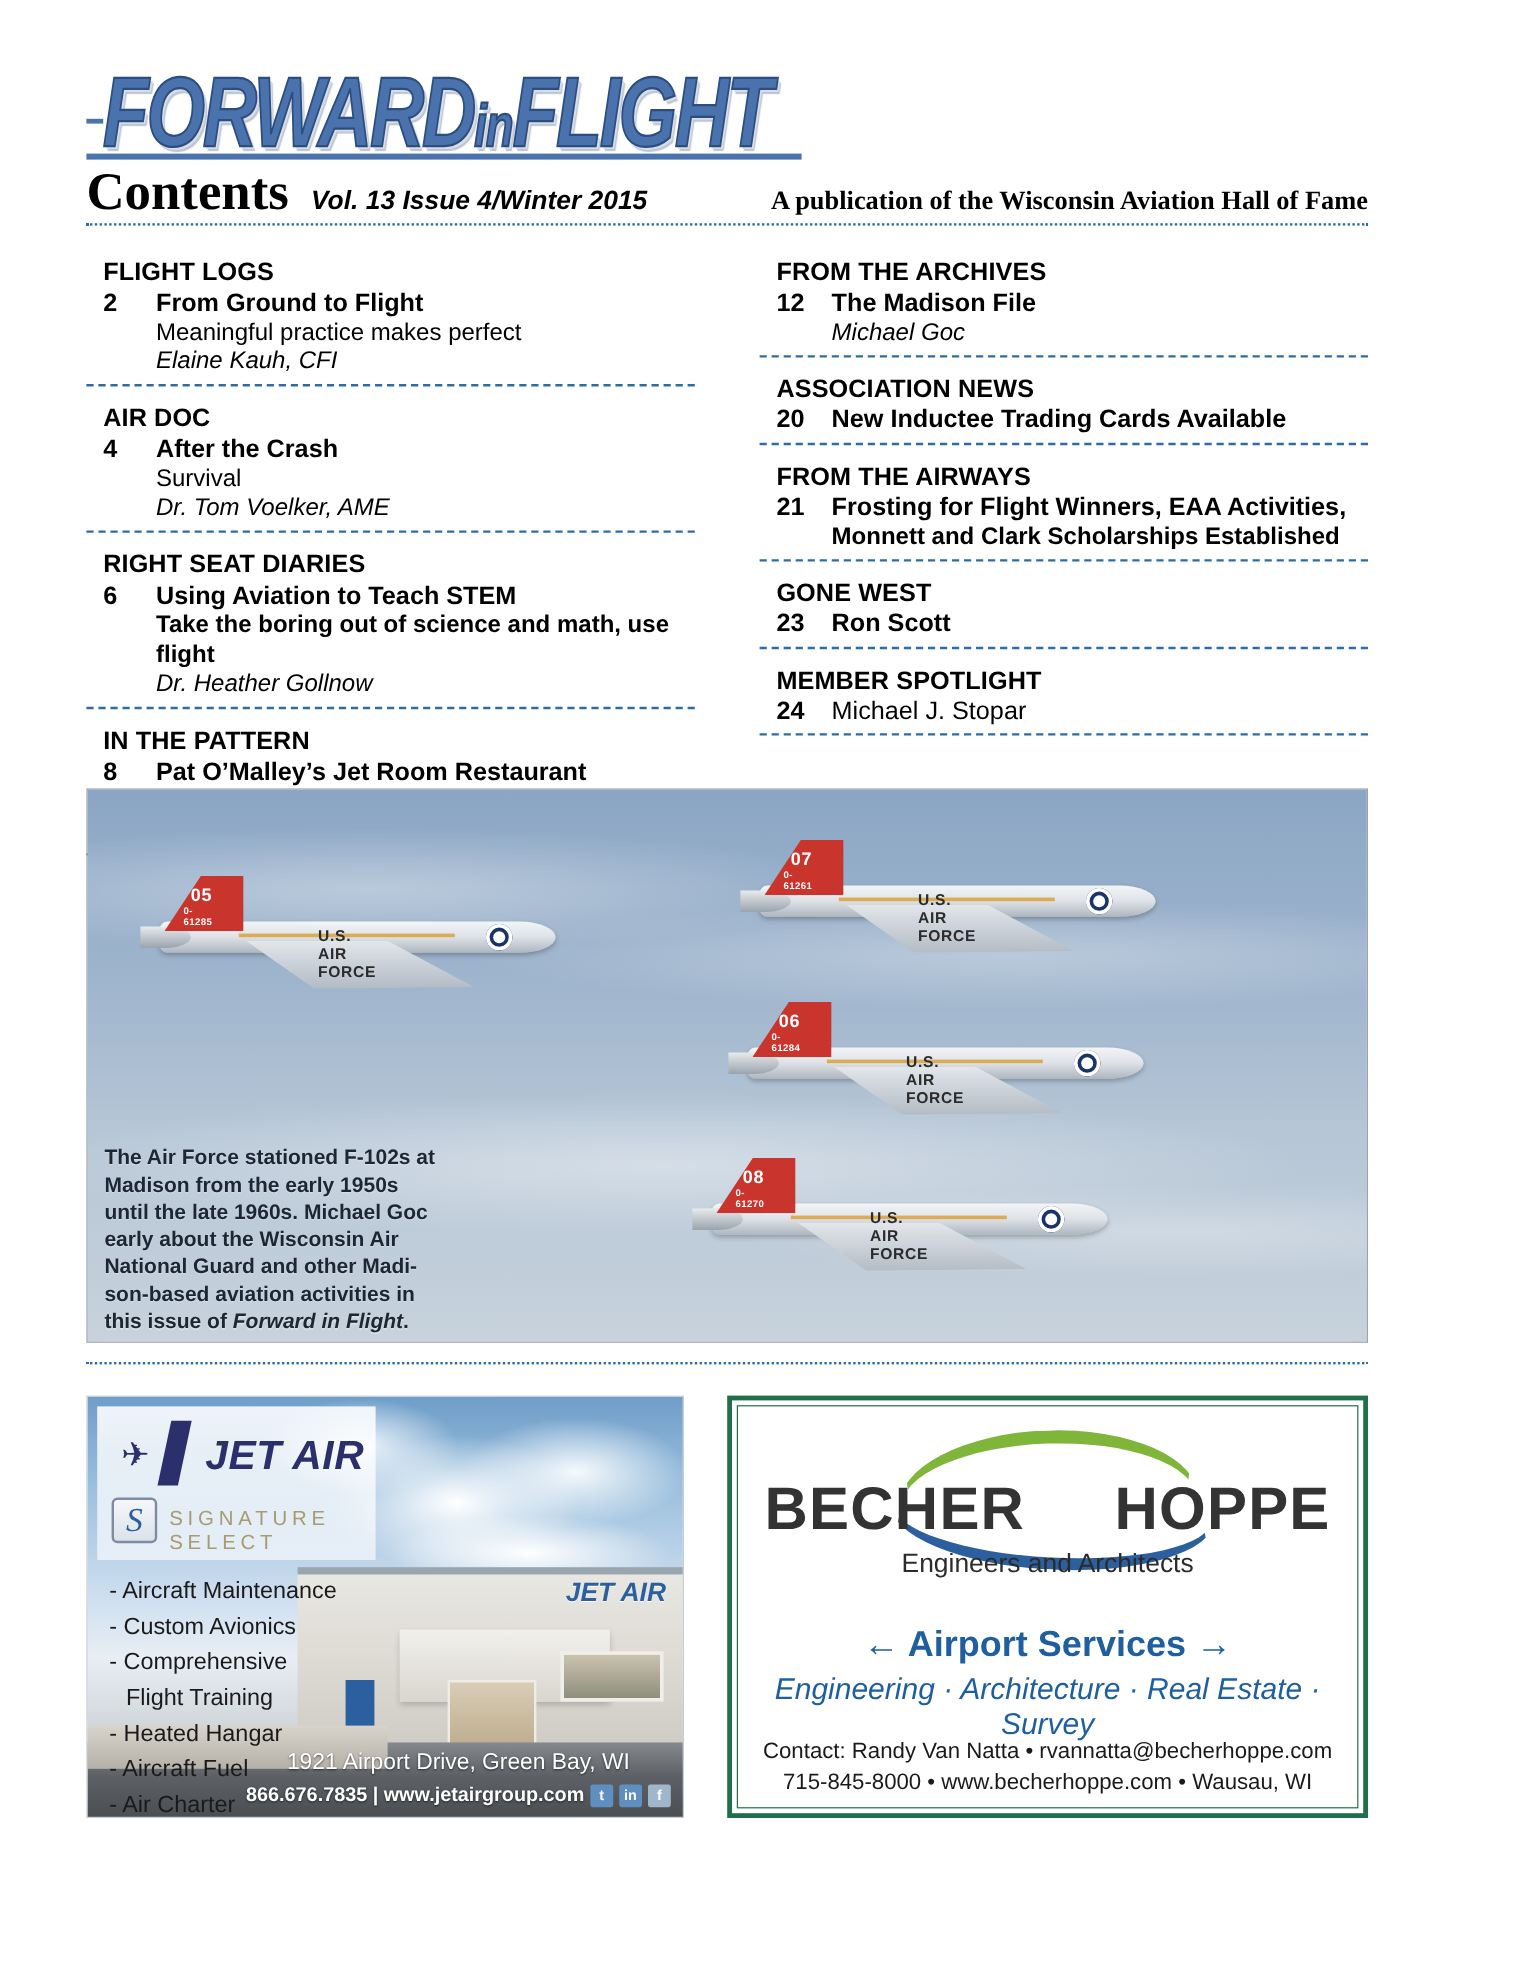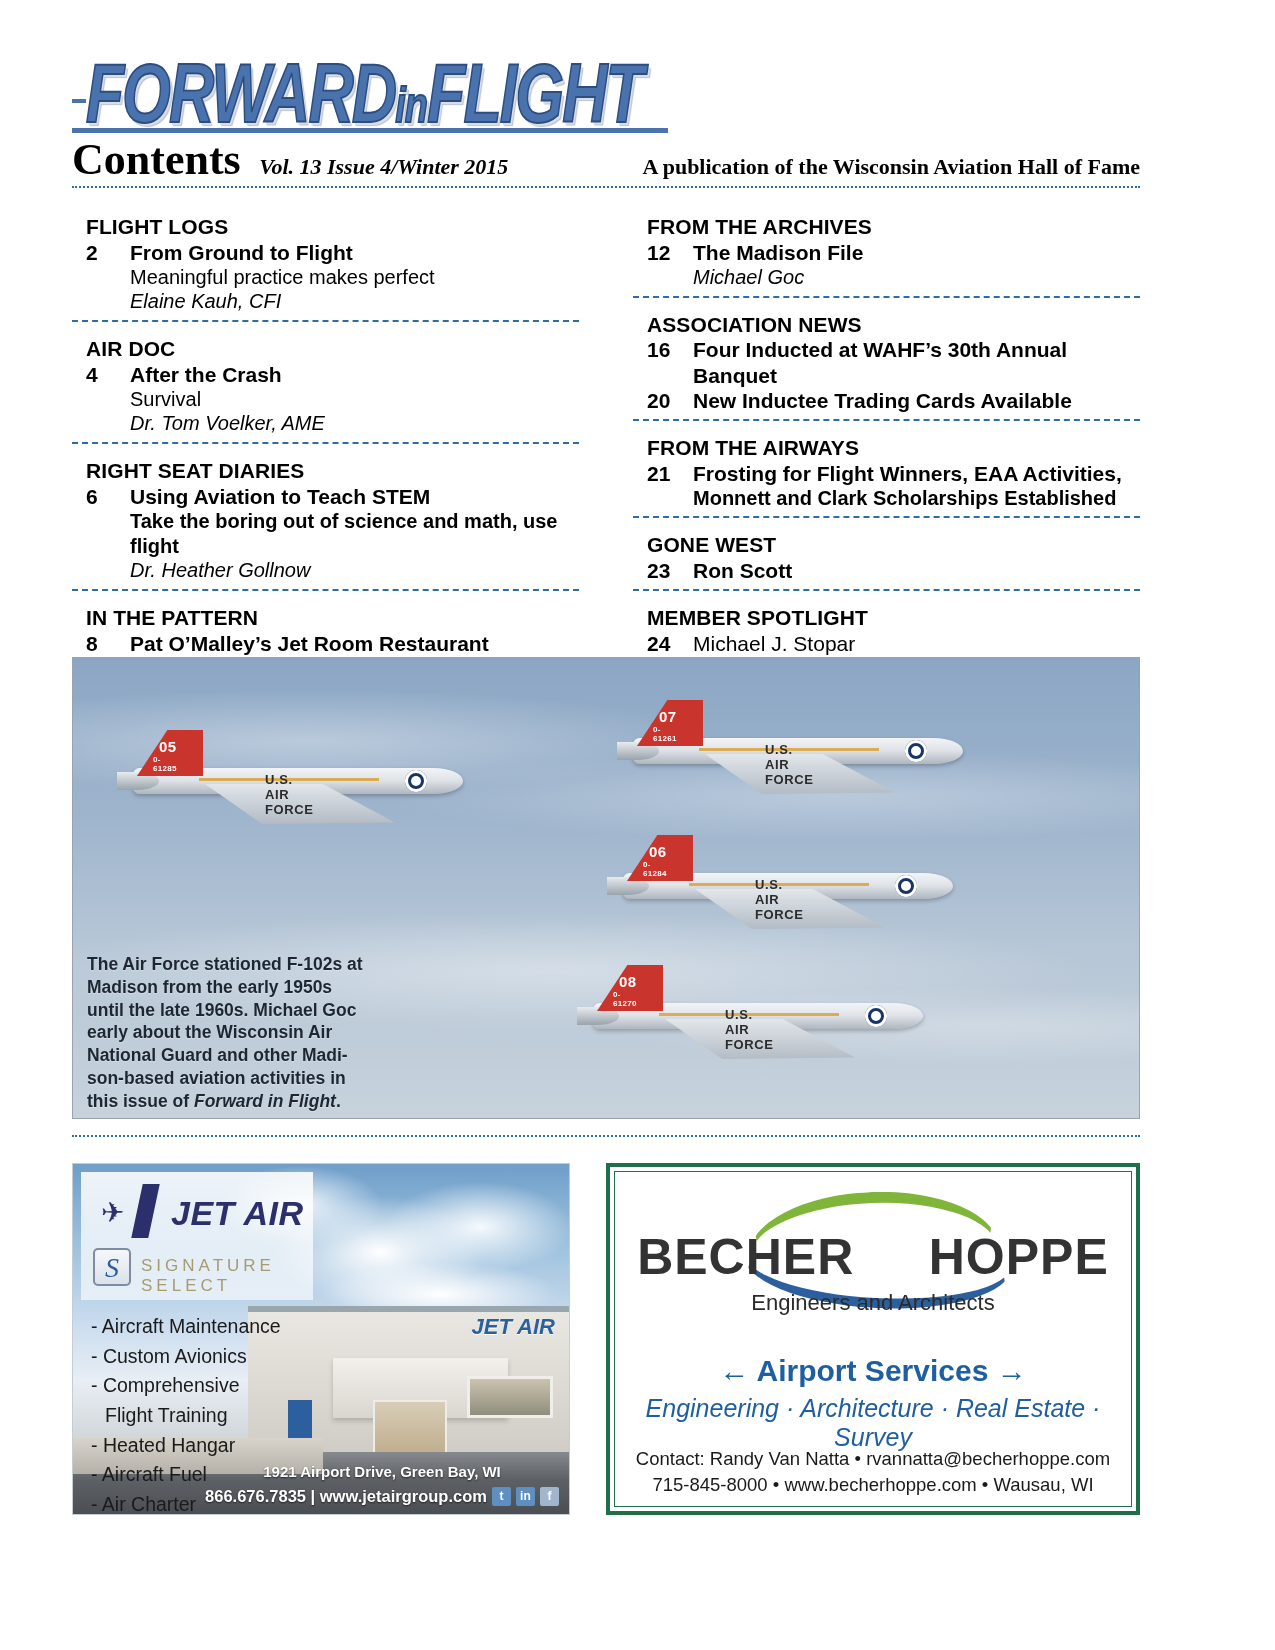--- a/index.html
+++ b/index.html
@@ -52,21 +52,21 @@
   .contents-row {
     position: absolute; left: 72px; top: 138px;
     width: 1068px; height: 44px;
   }
   .contents-word {
     font-family: "Liberation Serif", serif;
     font-weight: bold; font-size: 44px; line-height: 44px;
     display: inline-block; vertical-align: baseline;
   }
   .issue-line {
-    font-family: Liberation Serif, serif;
+    font-family: Liberation Sans, sans-serif;
     font-weight: bold; font-style: italic; font-size: 22px;
     display: inline-block; vertical-align: baseline;
     margin-left: 14px;
   }
   .publication-line {
     position: absolute; right: 0; bottom: 2px;
     font-family: "Liberation Serif", serif;
     font-weight: bold; font-size: 22px;
     white-space: nowrap;
   }
@@ -279,21 +279,21 @@
     font-size: 17px; letter-spacing: 4px; color: #a79b70; font-weight: normal;
   }
   .ja-list {
     position: absolute; left: 18px; top: 148px; width: 240px;
     font-size: 19.5px; line-height: 1.52; color: #1a1a1a;
   }
   .ja-list div { white-space: nowrap; }
   .ja-list .indent { padding-left: 14px; }
   .ja-addr {
     position: absolute; left: 130px; bottom: 34px; right: 8px;
-    text-align: center; color: #fff; font-weight: bold; font-size: 15px;
+    text-align: center; color: #fff; font-weight: normal; font-size: 19px;
     text-shadow: 0 1px 2px rgba(0,0,0,.65);
   }
   .ja-contact {
     position: absolute; left: 130px; bottom: 8px; right: 8px;
     text-align: center; color: #fff; font-weight: bold; font-size: 16.5px;
     text-shadow: 0 1px 2px rgba(0,0,0,.65);
     display: flex; align-items: center; justify-content: center; gap: 5px;
   }
   .soc {
     display: inline-block; width: 19px; height: 19px; border-radius: 2px;
@@ -430,24 +430,20 @@
           <div class="entry">
             <span class="pg">12</span>
             <span class="etitle">The Madison File</span>
           </div>
           <div class="byline">Michael Goc</div>
           <div class="group-rule"></div>
         </div>
 
         <div class="toc-group">
           <div class="sec-title">ASSOCIATION NEWS</div>
-          <div class="entry">
-            <span class="pg">16</span>
-            <span class="etitle">Four Inducted at WAHF’s 30th Annual Banquet</span>
-          </div>
           <div class="entry">
             <span class="pg">20</span>
             <span class="etitle">New Inductee Trading Cards Available</span>
           </div>
           <div class="group-rule"></div>
         </div>
 
         <div class="toc-group">
           <div class="sec-title">FROM THE AIRWAYS</div>
           <div class="entry">

